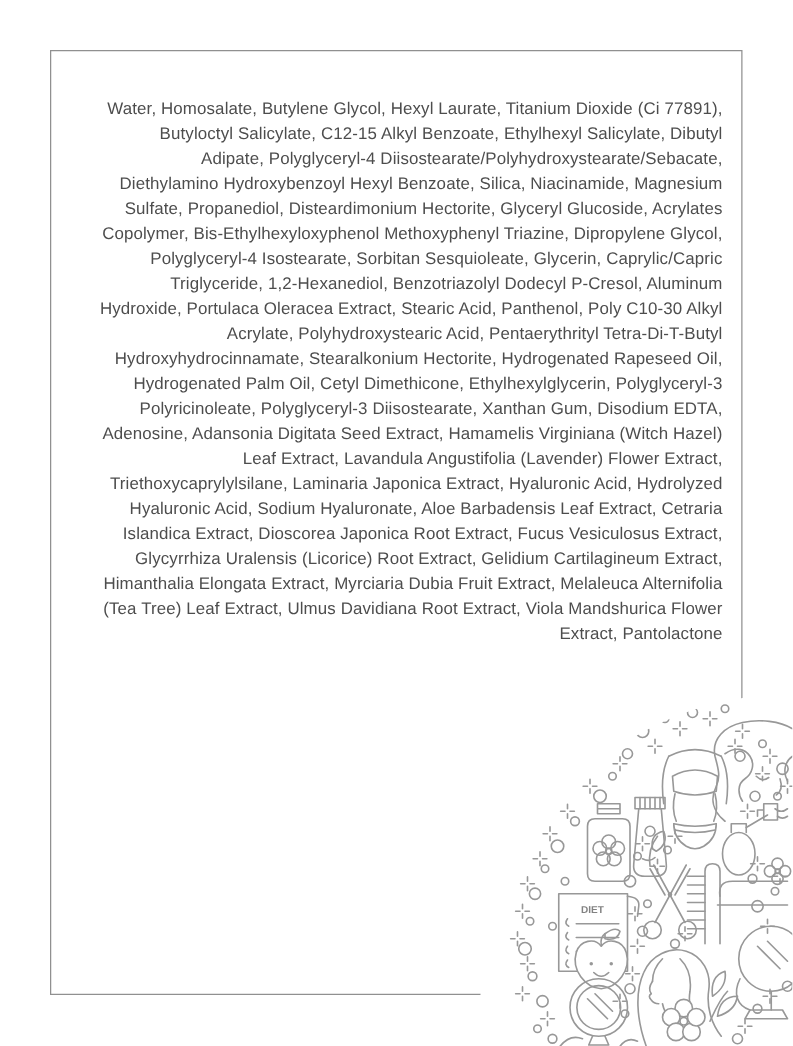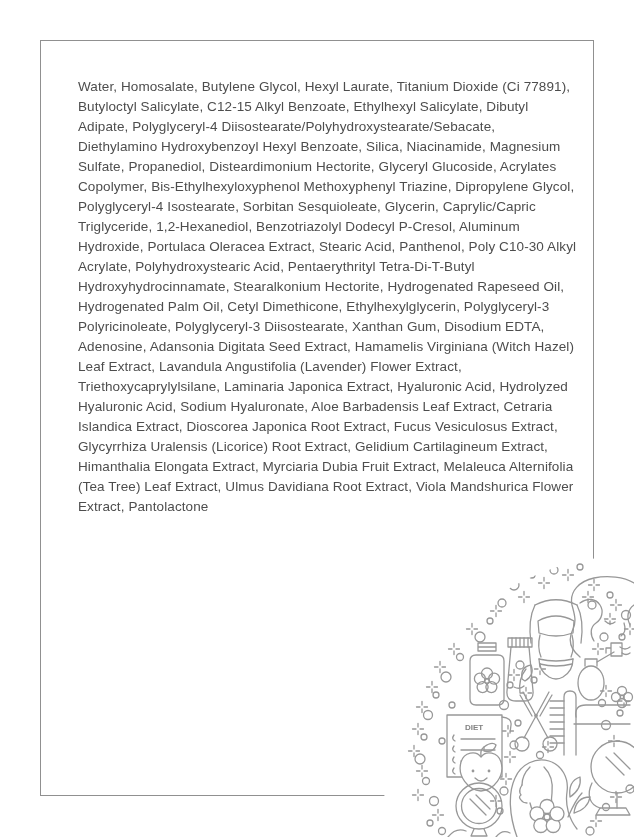--- a/index.html
+++ b/index.html
@@ -16,20 +16,21 @@
     border:1px solid #909090;
     box-sizing:border-box;
     background:#ffffff;
   }
   .ingredients {
     position:absolute; left:37px; top:36px;
     width:500px; margin:0;
     font-size:13.5px; line-height:20px;
     color:#4d4d4d;
     letter-spacing:0.1px;
+    text-align:right;
   }
   .illustration {
     position:absolute; left:384px; top:545px;
     width:250px; height:292px;
   }
 </style>
 </head>
 <body>
 
 <div class="frame">

